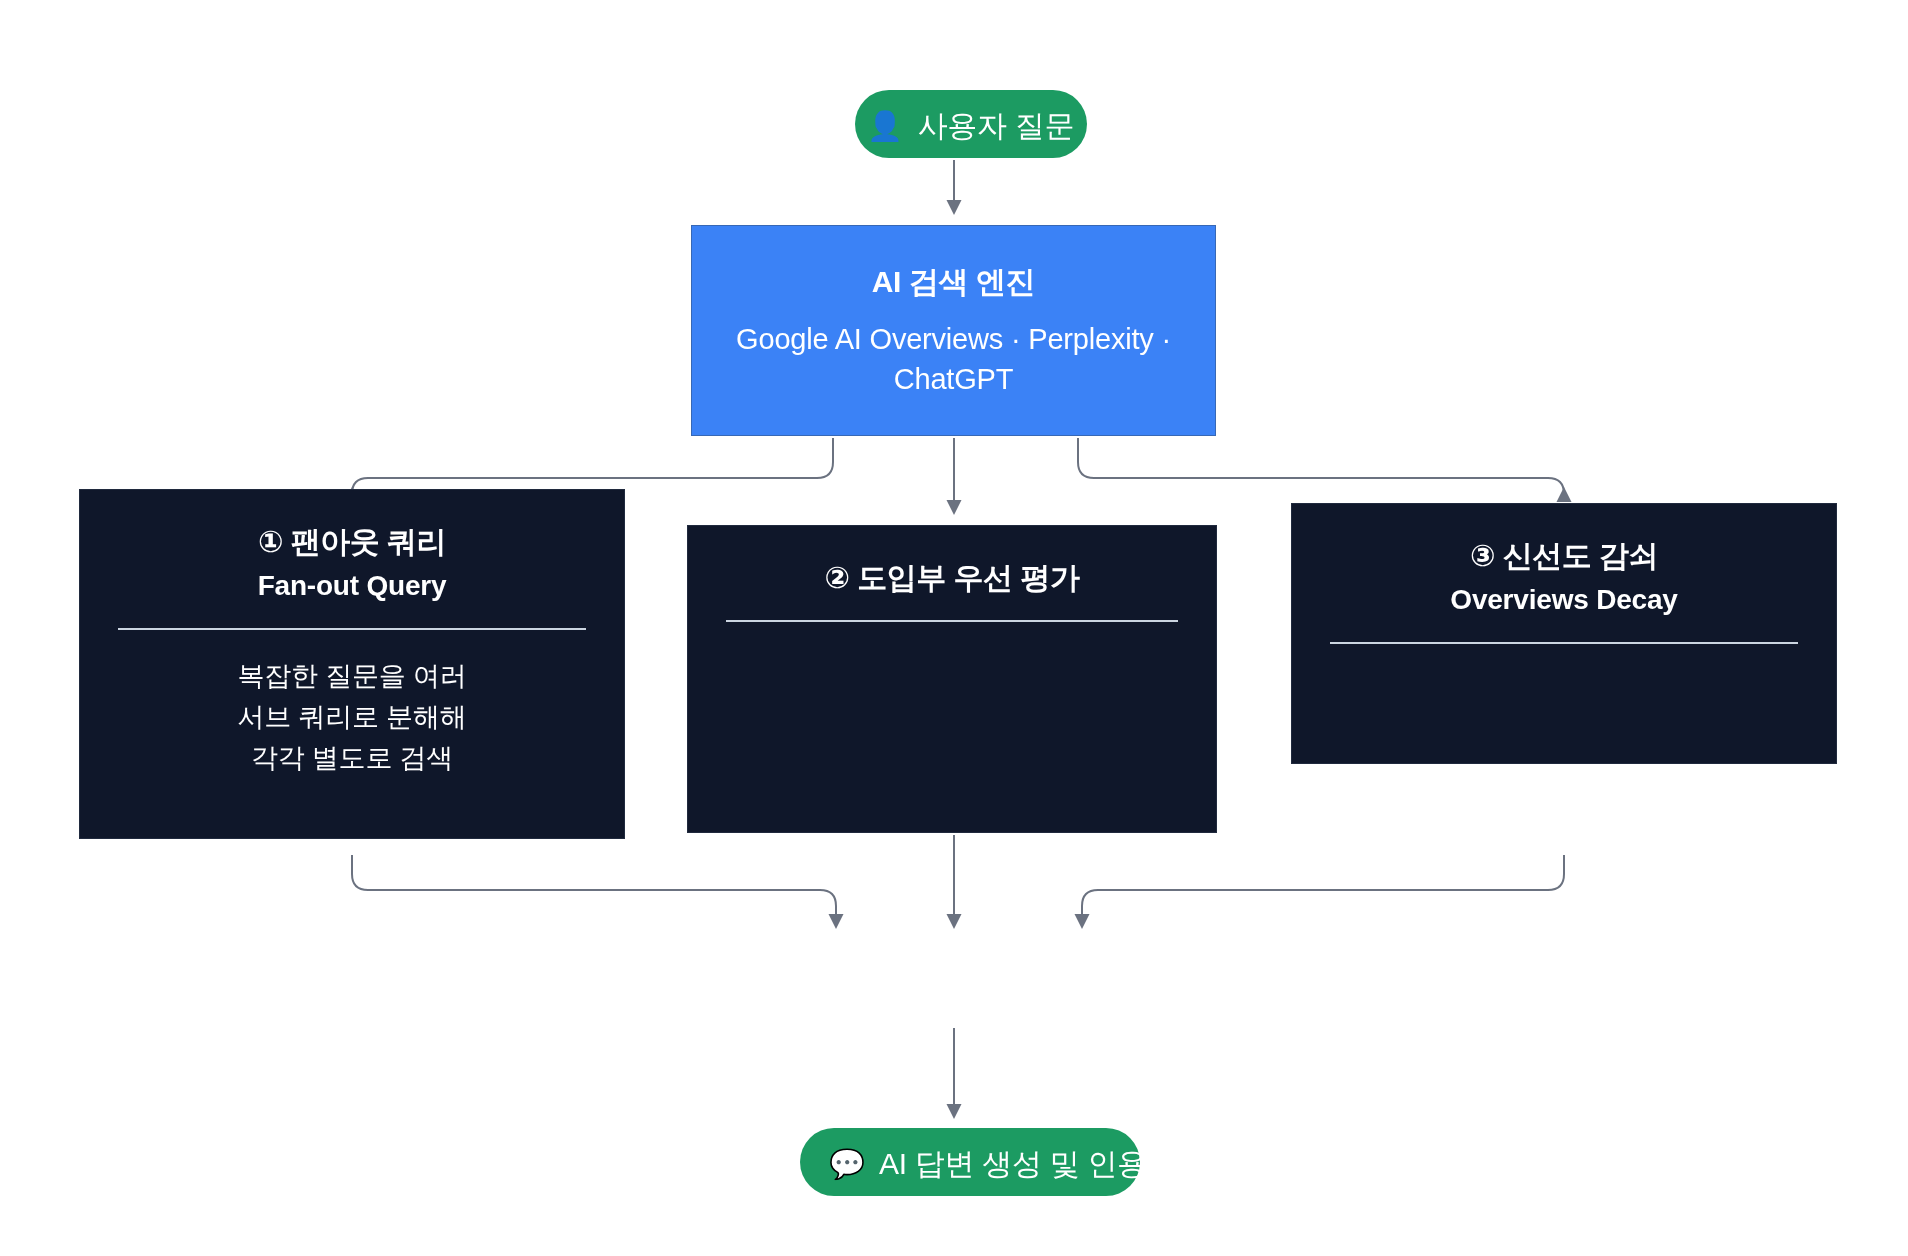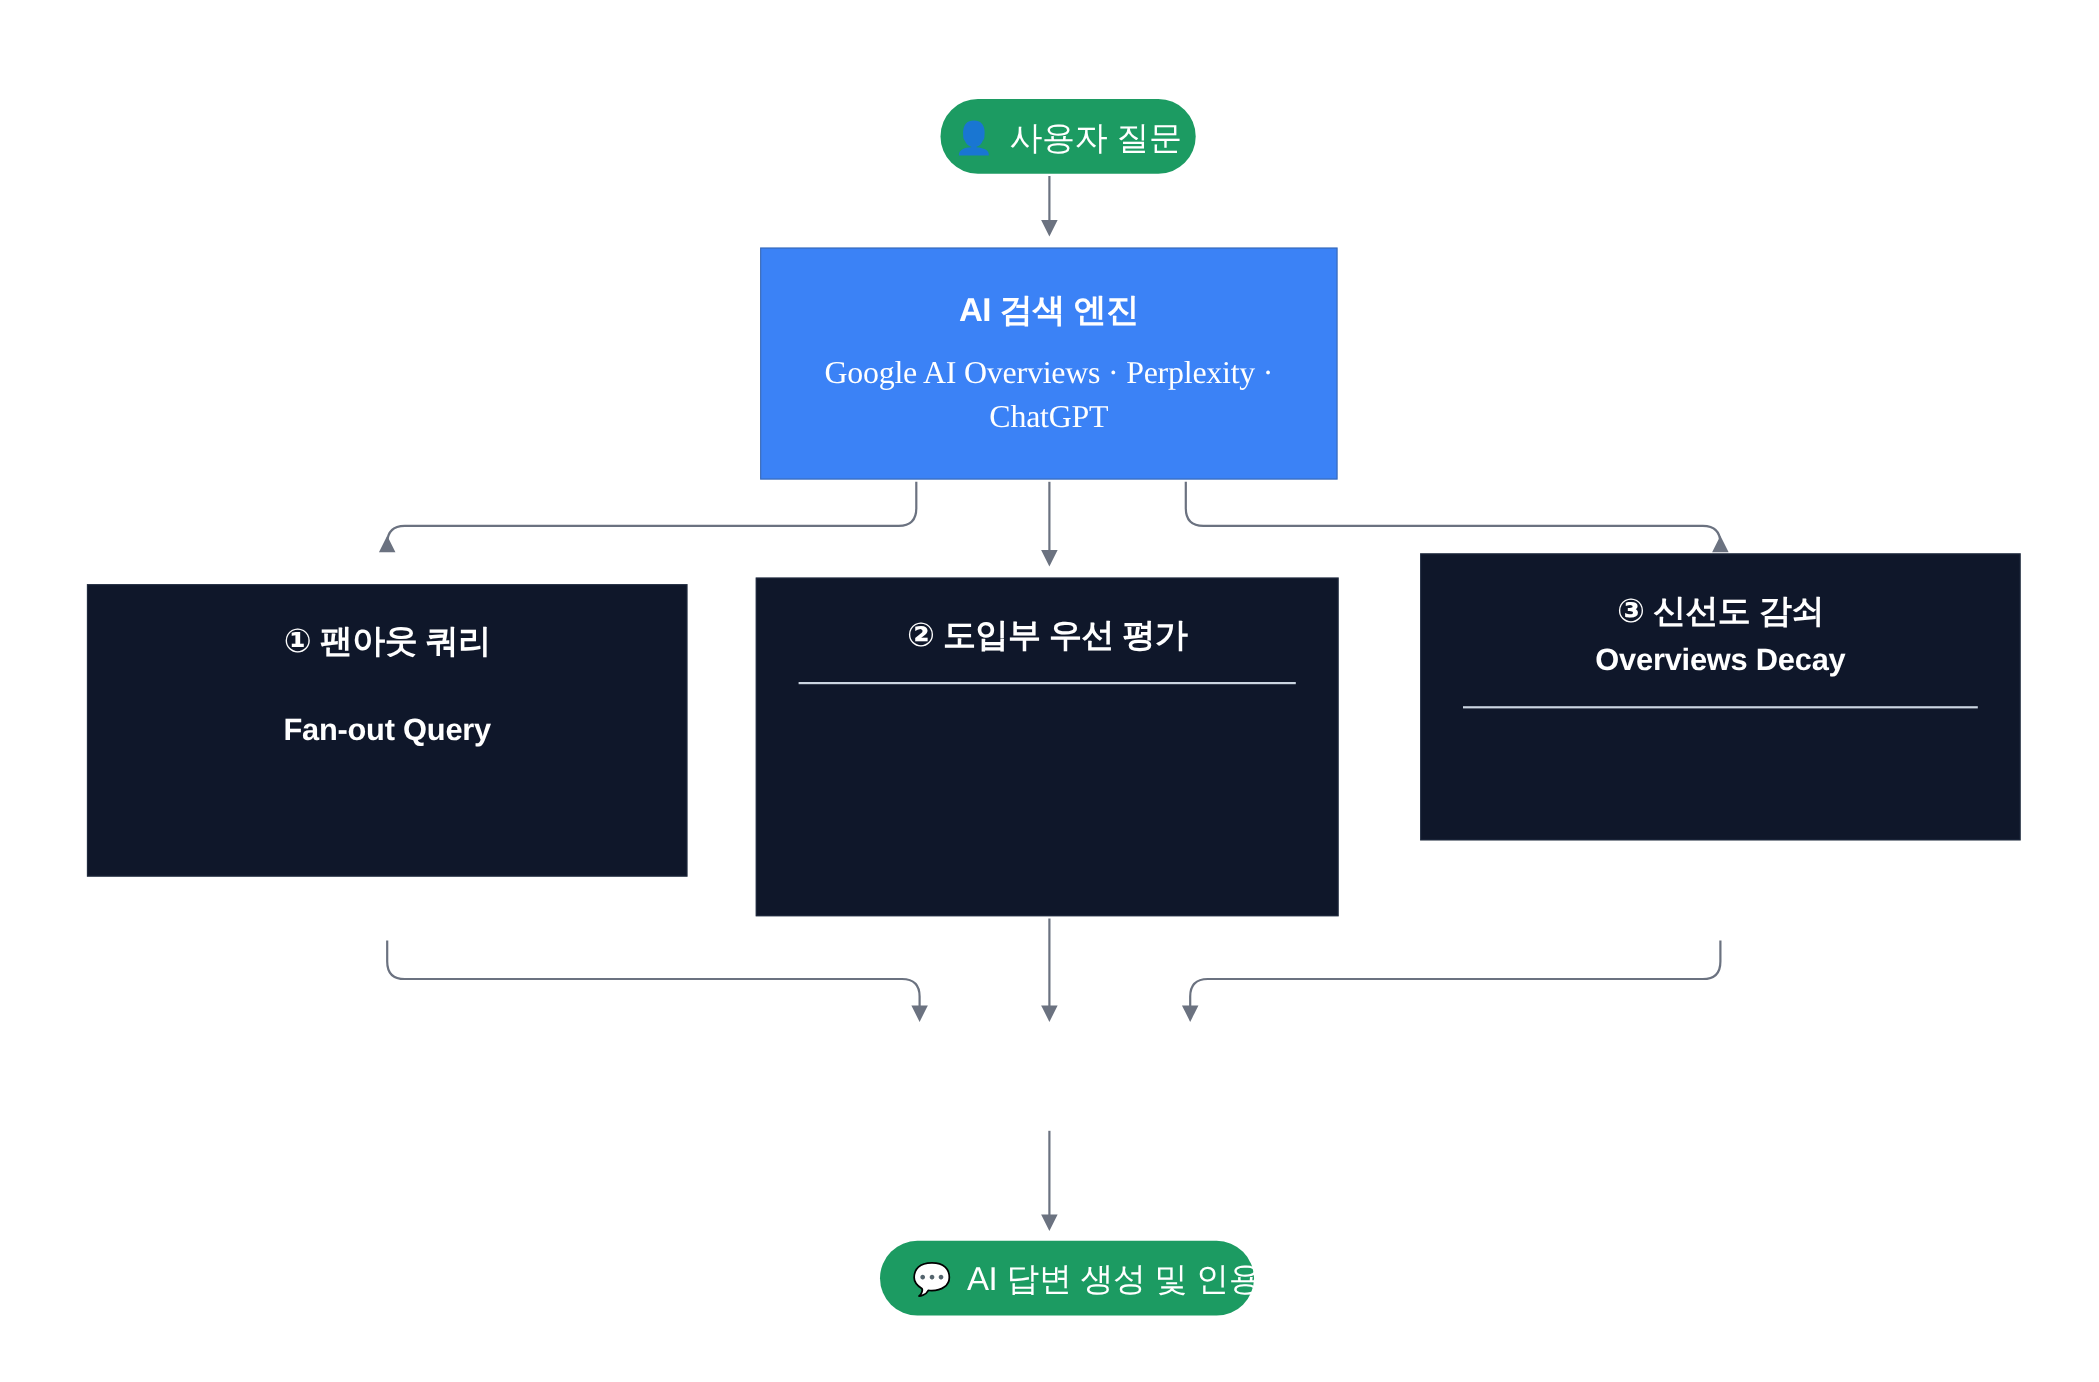--- a/index.html
+++ b/index.html
@@ -97,21 +97,20 @@
     font-weight: 700;
     letter-spacing: -0.4px;
     margin-bottom: 16px;
   }
   .engine-sub {
     font-size: 29px;
     font-weight: 400;
     line-height: 1.38;
     text-align: center;
     letter-spacing: -0.2px;
-    font-family: Liberation Serif, serif;
   }
 
   
   .card {
     background: #0f172a;
     border: 1px solid #33415577;
     color: #ffffff;
     display: flex;
     flex-direction: column;
     align-items: center;
@@ -140,21 +139,21 @@
   .card-body {
     font-size: 27px;
     font-weight: 400;
     line-height: 1.52;
     text-align: center;
     letter-spacing: -0.2px;
     margin-top: 26px;
     white-space: pre-line;
   }
 
-  #node-card-1 { left: 79px;  top: 531px; width: 546px; height: 266px; gap: 36px; }
+  #node-card-1 { left: 79px;  top: 489px; width: 546px; height: 350px; }
   #node-card-2 { left: 687px; top: 525px; width: 530px; height: 308px; }
   #node-card-3 { left: 1291px;top: 503px; width: 546px; height: 261px; }
 
   #node-card-2 .card-divider { margin-top: 24px; }
 
   
   #node-process {
     left: 710px; top: 938px;
     width: 500px; height: 90px;
     background: #1e3a5f;

